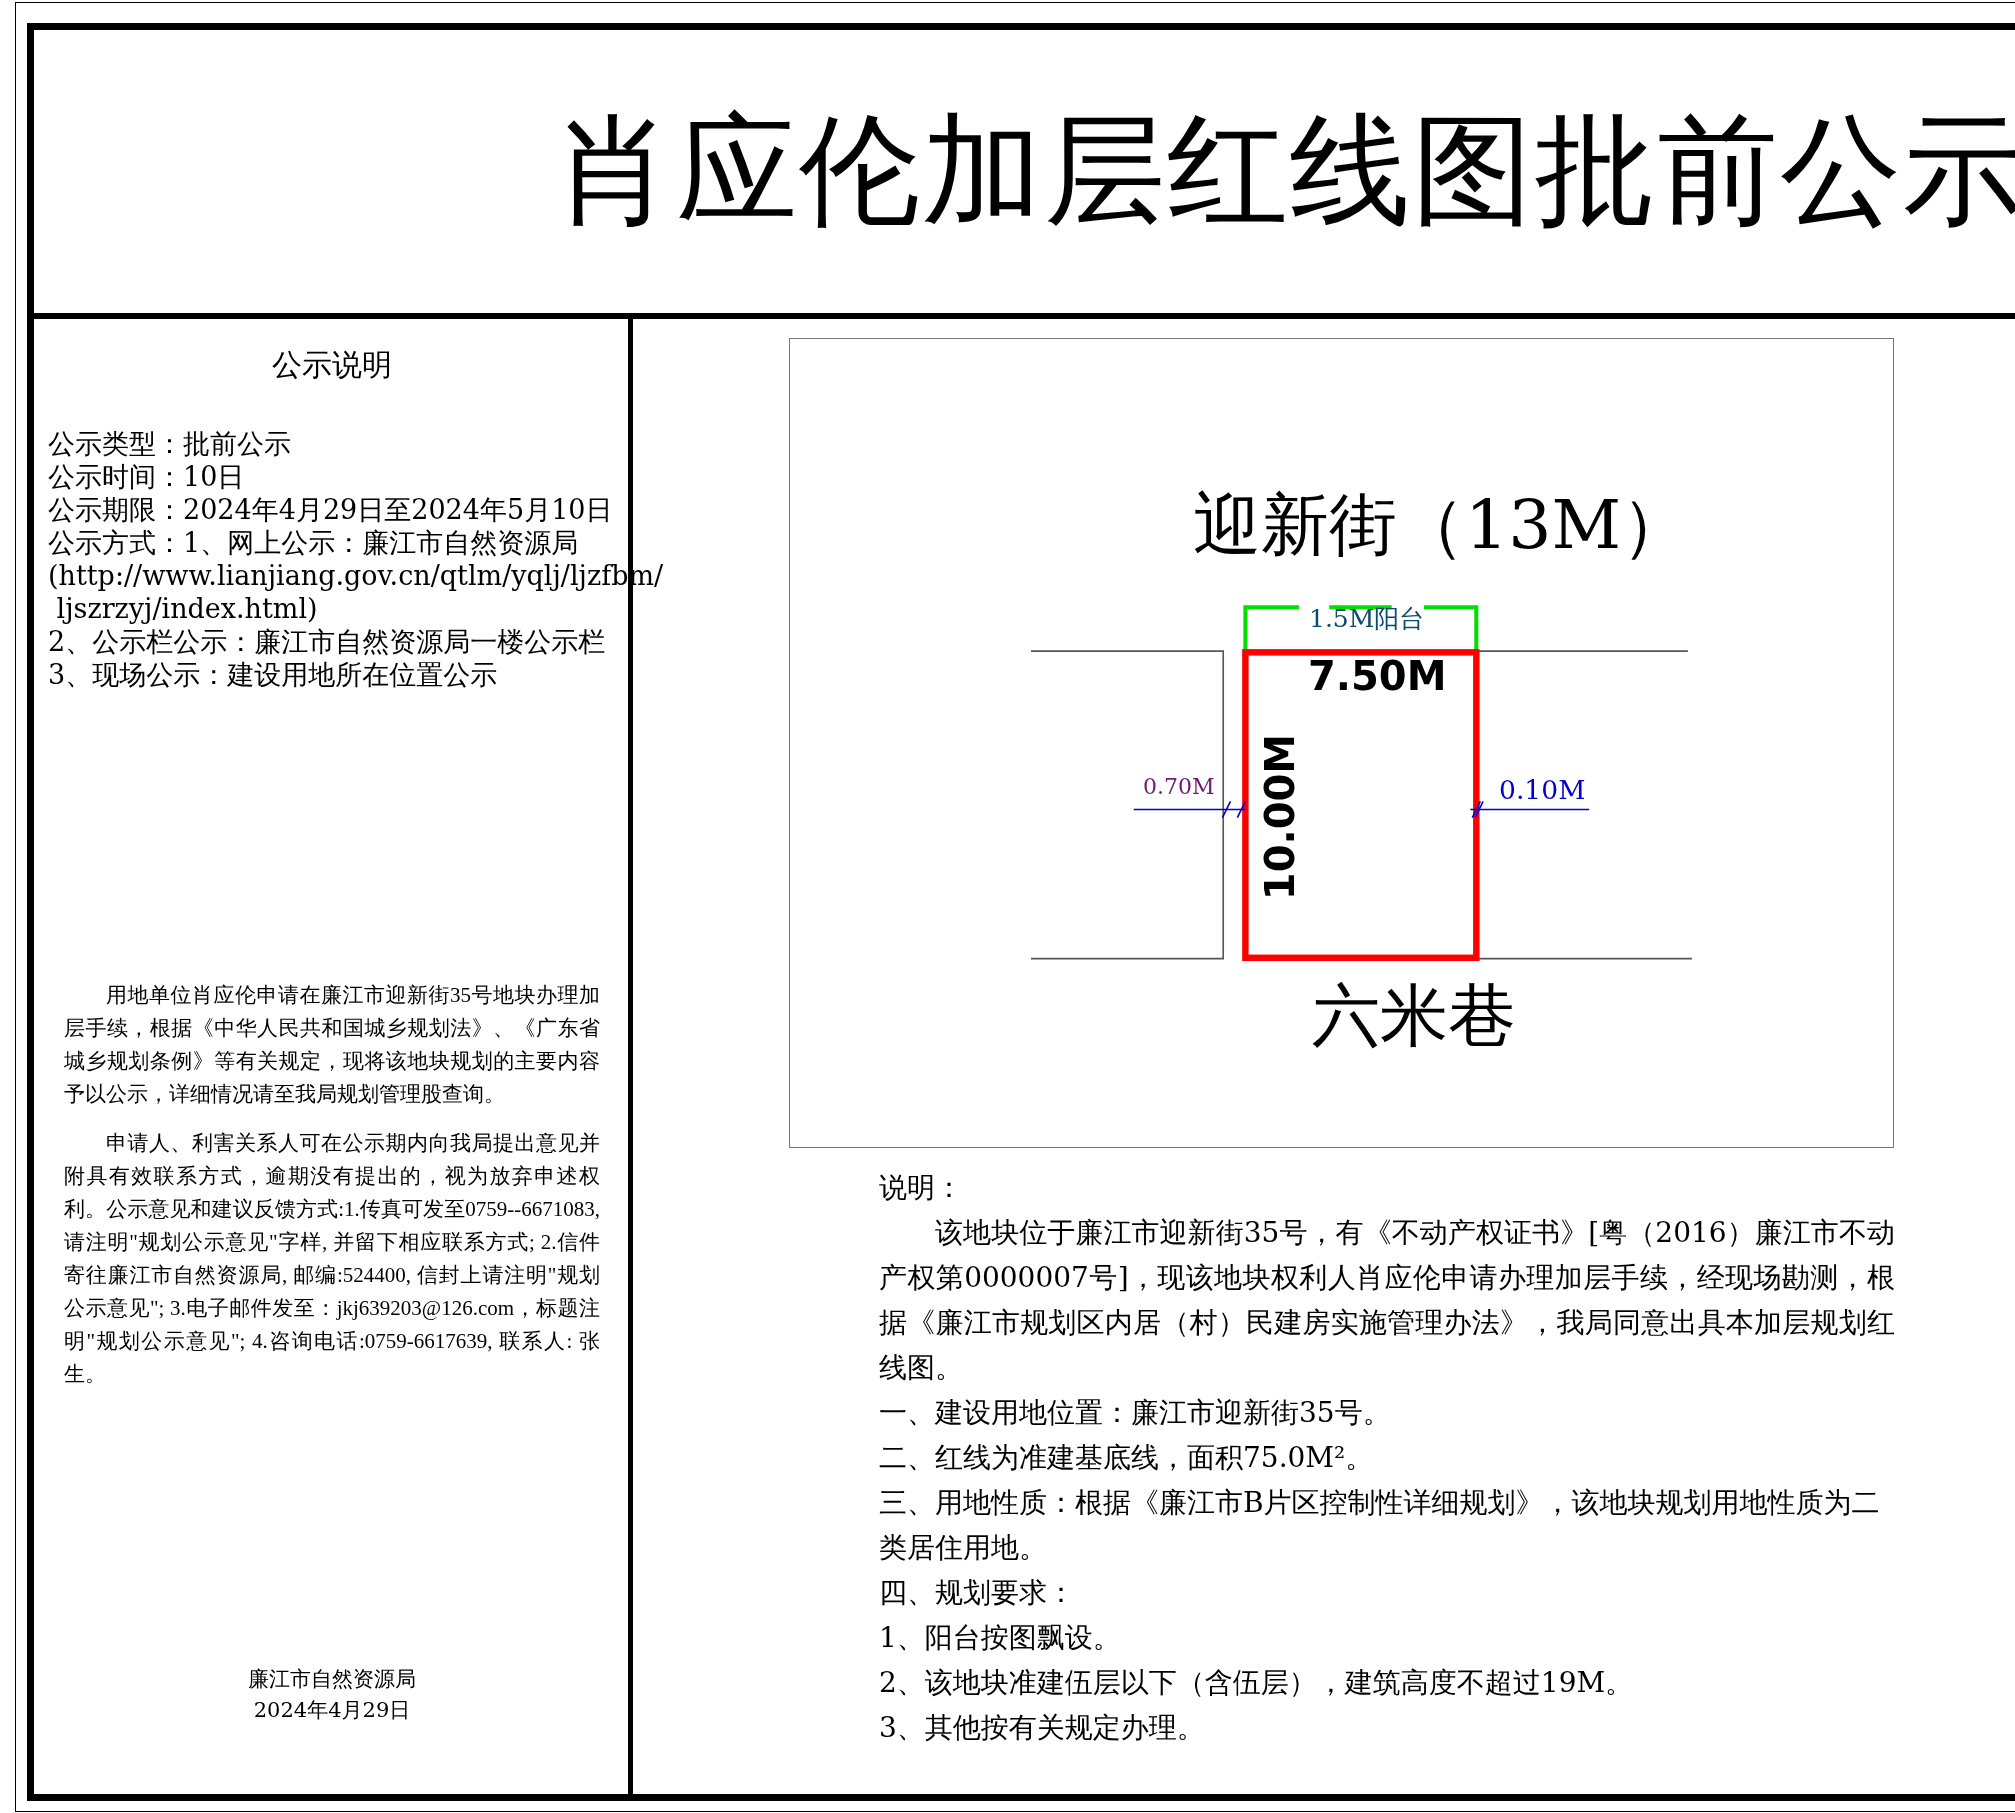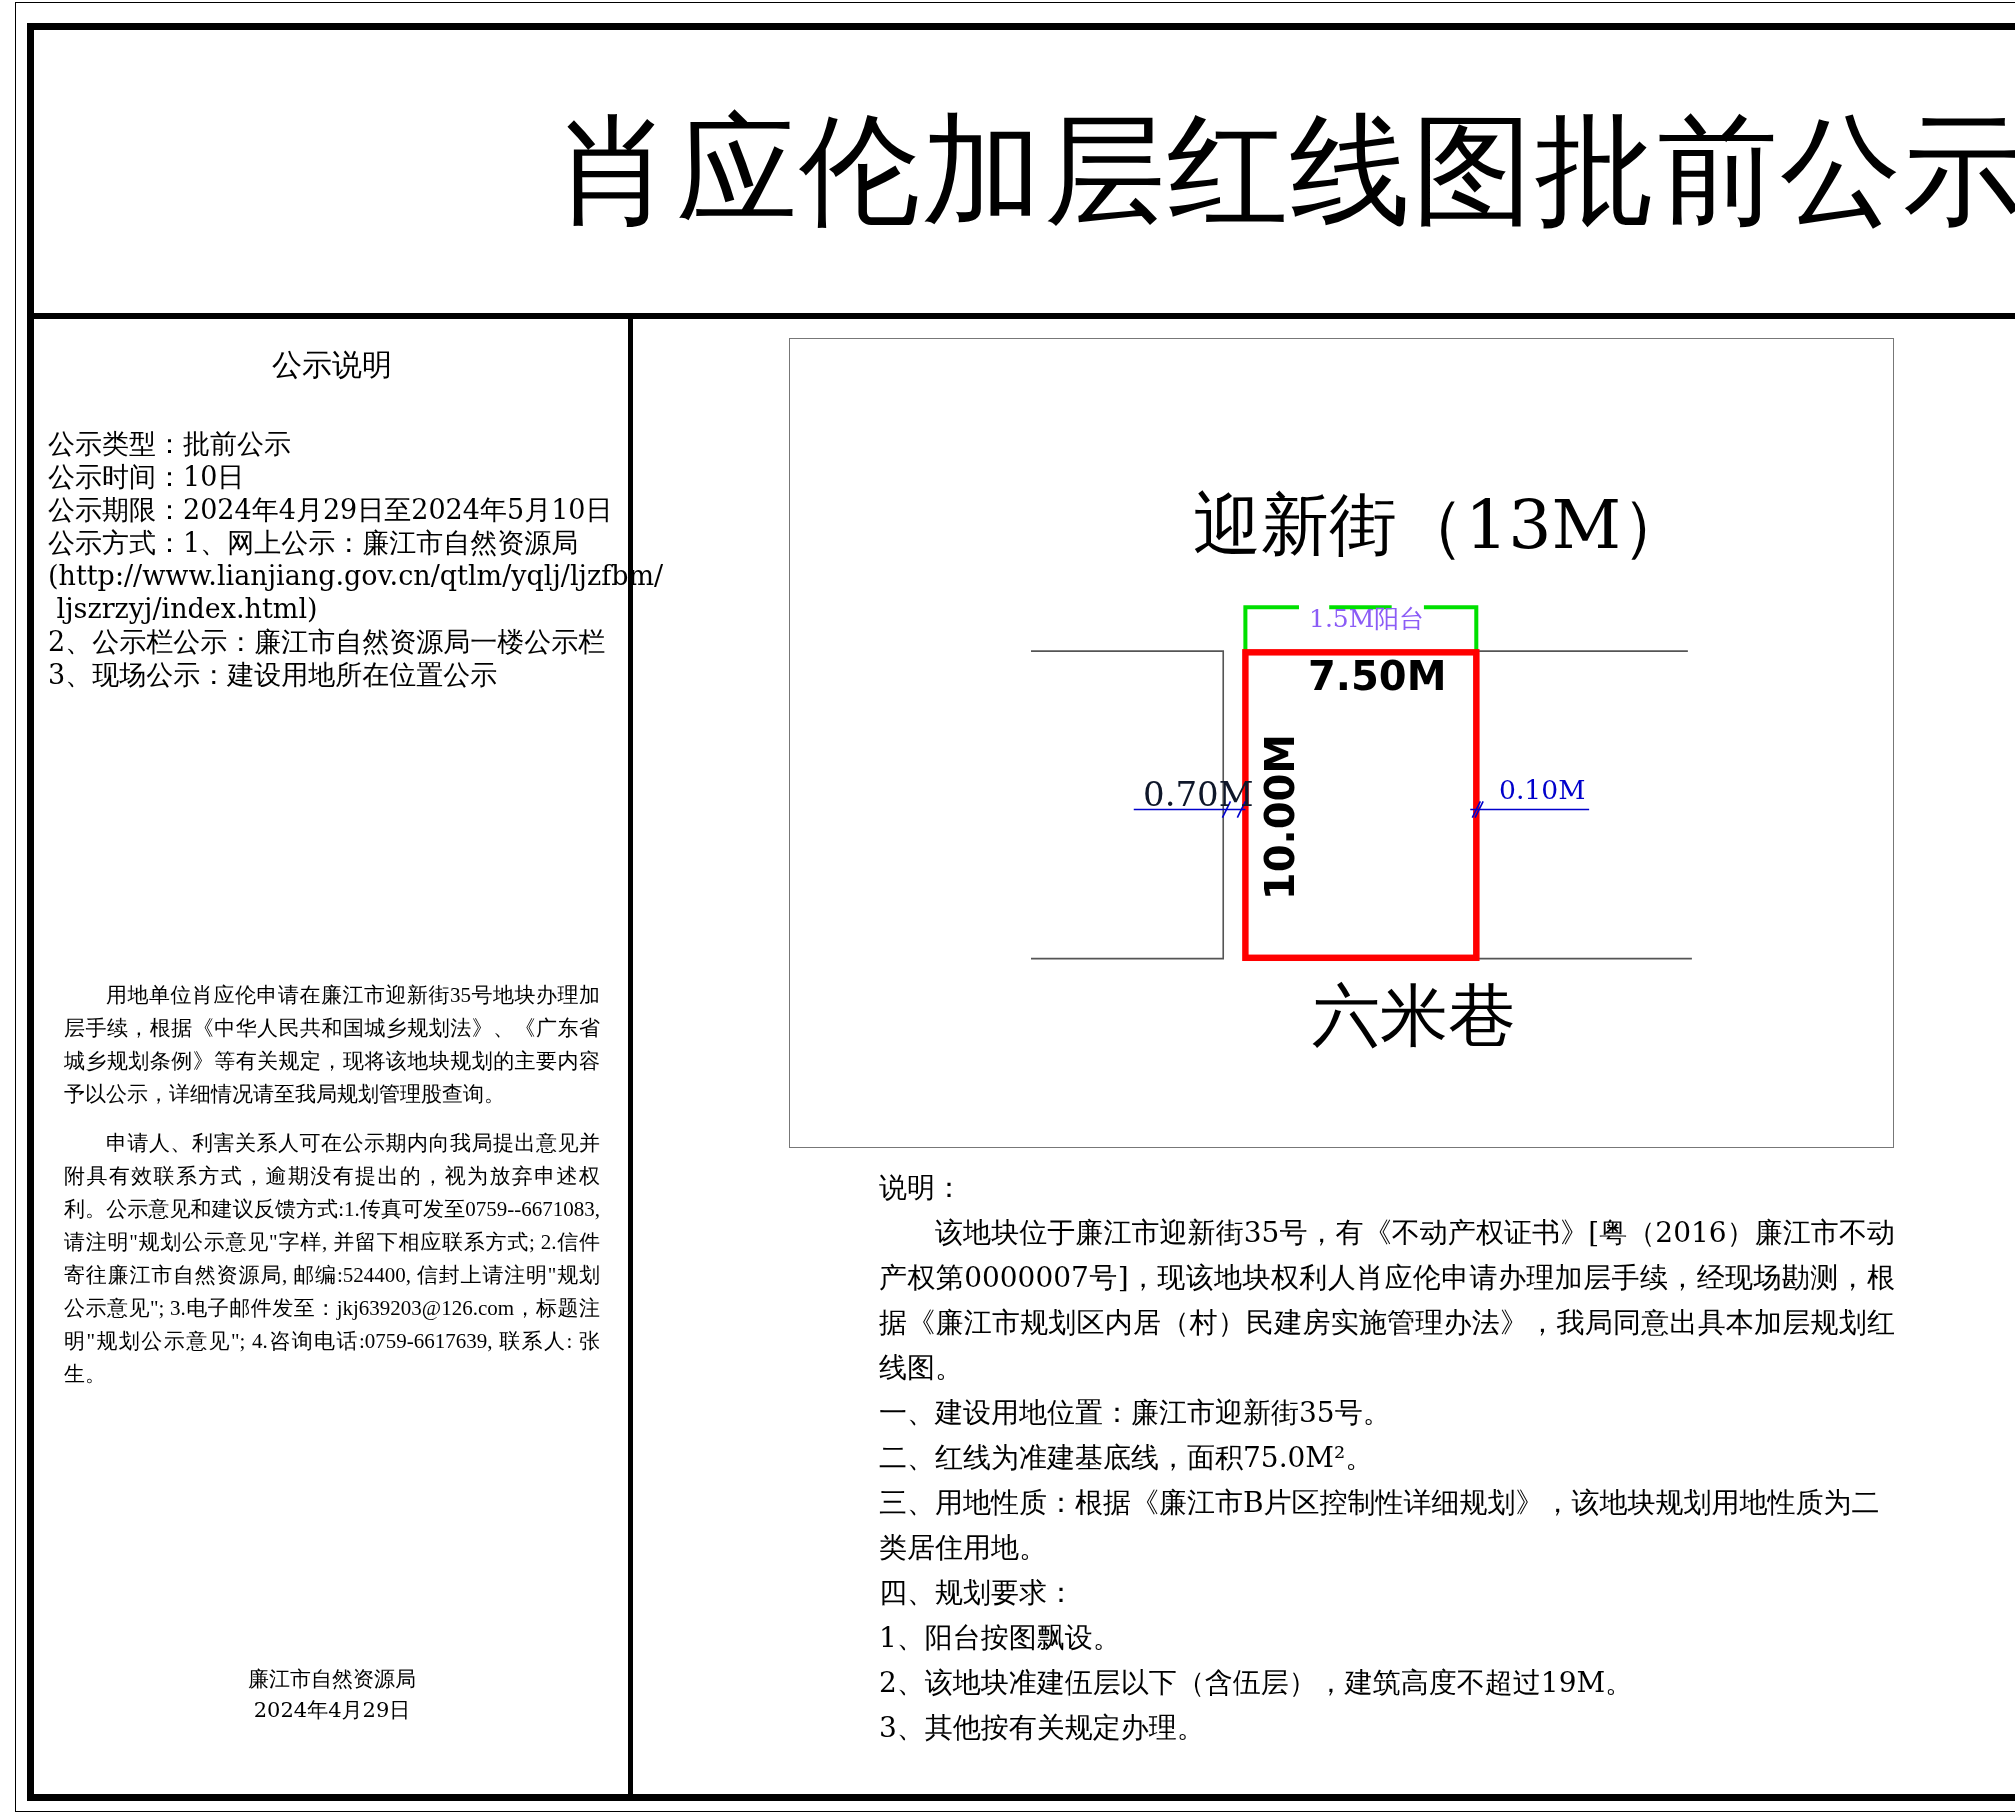--- a/index.html
+++ b/index.html
@@ -80,26 +80,26 @@
     <g stroke="#0000cc" stroke-width="4" fill="none">
       <line x1="855" y1="1170" x2="1132" y2="1170"></line>
       <line x1="1075" y1="1190" x2="1095" y2="1150"></line>
       <line x1="1112" y1="1190" x2="1132" y2="1150"></line>
       <line x1="1690" y1="1170" x2="1985" y2="1170"></line>
       <line x1="1695" y1="1190" x2="1715" y2="1150"></line>
       <line x1="1702" y1="1190" x2="1722" y2="1150"></line>
     </g>
   </svg>
 
-  <div class="abs" style="left:1309px;top:602px;font-size:25px;color:#8b5cf6;">1.5M阳台</div>
+  <div class="abs" style="left:1309px;top:602px;font-size:25px;color:#0c4a6e;">1.5M阳台</div>
   <div class="abs dimtext" style="left:1308px;top:653px;">7.50M</div>
   <div class="abs dimtext" style="left:1290px;top:818px;width:0;height:0;">
     <div style="position:absolute;left:-93px;top:-24px;transform:rotate(-90deg);transform-origin:center;white-space:nowrap;">10.00M</div>
   </div>
-  <div class="abs" style="left:1143px;top:774px;font-size:34px;color:#0f172a;">0.70M</div>
+  <div class="abs" style="left:1143px;top:774px;font-size:22px;color:#701a75;">0.70M</div>
   <div class="abs" style="left:1499px;top:774px;font-size:26.6px;color:#0000cc;">0.10M</div>
 
   <div class="abs street" style="left:1282px;top:971px;margin-left:30px;">六米巷</div>
 </section>
 
 <section class="abs explain">
   <p>说明：</p>
   <p class="indent">该地块位于廉江市迎新街35号，有《不动产权证书》[粤（2016）廉江市不动产权第0000007号]，现该地块权利人肖应伦申请办理加层手续，经现场勘测，根据《廉江市规划区内居（村）民建房实施管理办法》，我局同意出具本加层规划红线图。</p>
   <p>一、建设用地位置：廉江市迎新街35号。</p>
   <p>二、红线为准建基底线，面积75.0M²。</p>

